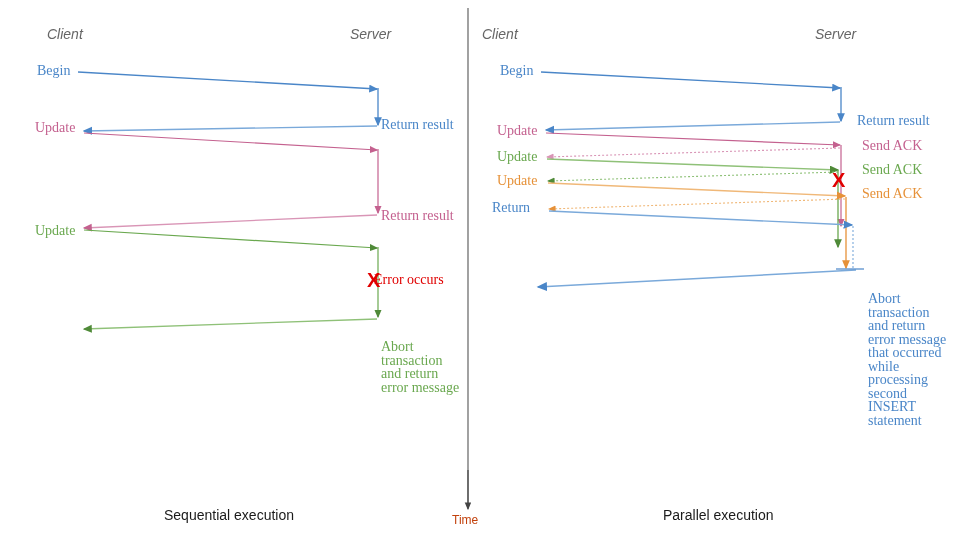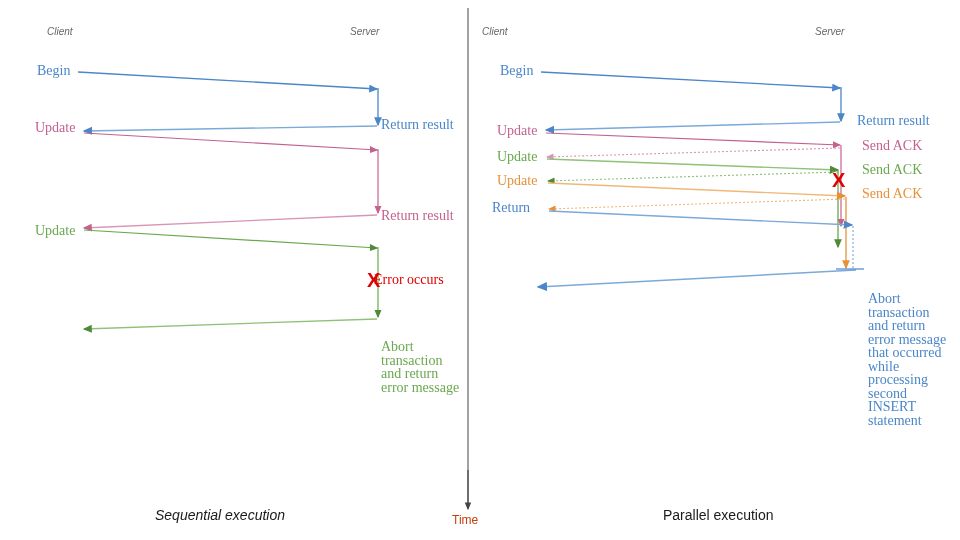--- a/index.html
+++ b/index.html
@@ -29,21 +29,21 @@
     font-size: 14px;
     line-height: 13.5px;
     white-space: pre;
     letter-spacing: 0px;
   }
   .lbl.wrapped { white-space: pre-line; margin-top: 27px; }
   .actor {
     position: absolute;
     font-family: "Liberation Sans", sans-serif;
     font-style: italic;
-    font-size: 10px;
+    font-size: 14px;
     color: #666666;
     white-space: pre;
   }
   .caption {
     position: absolute;
     font-family: "Liberation Sans", sans-serif;
     font-size: 14px;
     color: #1a1a1a;
     white-space: pre;
   }
@@ -171,21 +171,21 @@
   <div class="lbl" style="left:35px; top:224px; color:#6aa84f;">Update</div>
 
   <div class="xmark" style="left:367px; top:270px; color:#e00000;">X</div>
   <div class="lbl" style="left:374px; top:273px; color:#e00000;">Error occurs</div>
 
   <div class="lbl wrapped" style="left:381px; top:313px; color:#6aa84f;">Abort
 transaction
 and return
 error message</div>
 
-  <div class="caption" style="left:155px; top:507px;font-style:italic;">Sequential execution</div>
+  <div class="caption" style="left:164px; top:507px;">Sequential execution</div>
 
   <div class="actor" style="left:482px; top:26px;">Client</div>
   <div class="actor" style="left:815px; top:26px;">Server</div>
 
   <div class="lbl" style="left:500px; top:64px; color:#4a86c8;">Begin</div>
 
   <div class="lbl" style="left:857px; top:114px; color:#4a86c8;">Return result</div>
 
   <div class="lbl" style="left:497px; top:124px; color:#c4618f;">Update</div>
   <div class="lbl" style="left:862px; top:139px; color:#c4618f;">Send ACK</div>

